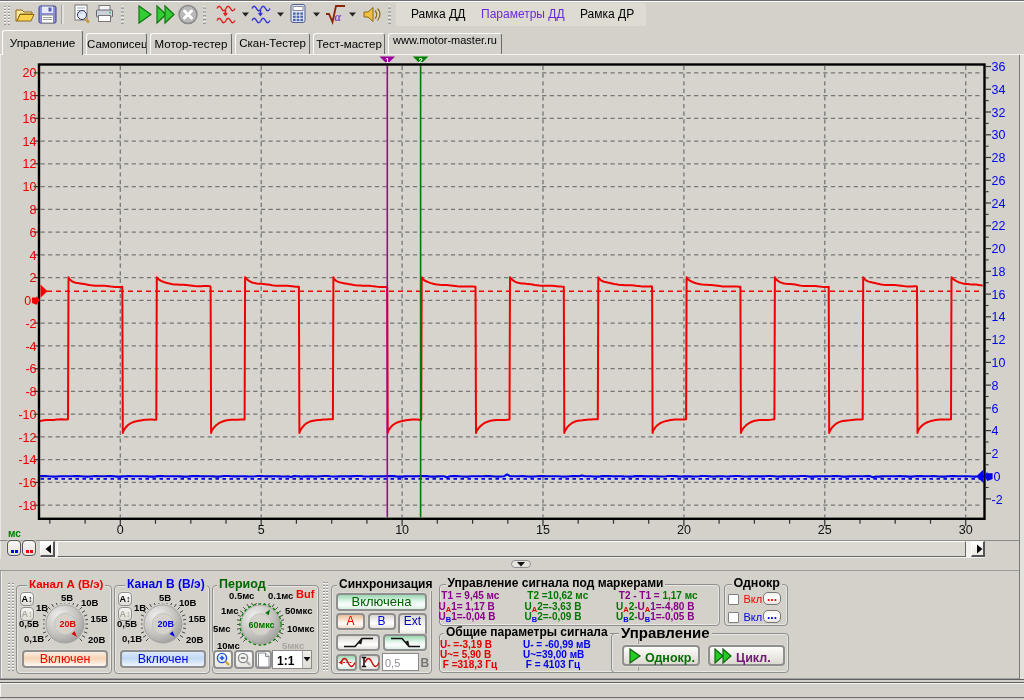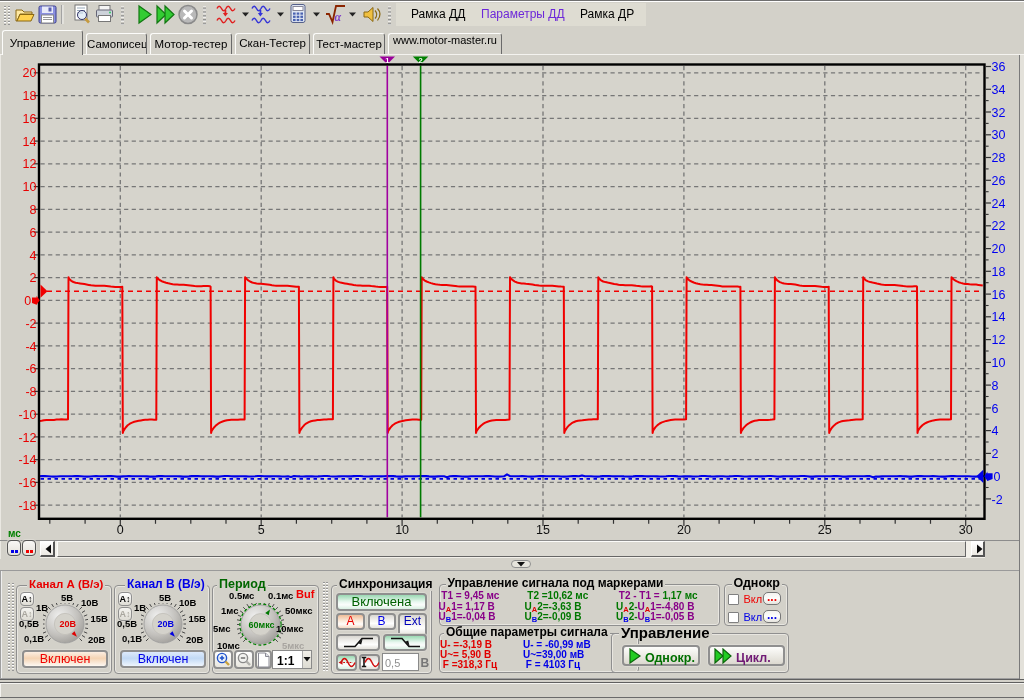--- a/index.html
+++ b/index.html
@@ -481,21 +481,21 @@
 <circle cx="23.5" cy="21.5" r="10.920000000000002" fill="#d4d2cb" stroke="#c2bfb9" stroke-width="0.8"></circle>
 <path d="M33.0,6.4 L28.2,10.1 L31.7,12.2 Z" fill="#007800"></path>
   </svg>
 <div class="pv" style="left:248.5px;top:620px;color:#007800;font-size:9px">60мкс</div>
 <div class="kl" style="left:229px;top:589.5px">0.5мс</div>
 <div class="kl" style="left:268px;top:589.5px">0.1мс</div>
 <div class="kl" style="left:296px;top:588px;color:#f00000;font-size:11px">Buf</div>
 <div class="kl" style="left:221px;top:604.5px">1мс</div>
 <div class="kl" style="left:285px;top:604.5px">50мкс</div>
 <div class="kl" style="left:213px;top:622.5px">5мс</div>
-<div class="kl" style="left:276px;top:622.5px">10мкс</div>
+<div class="kl" style="left:287px;top:622.5px">10мкс</div>
 <div class="kl" style="left:217px;top:639.5px">10мс</div>
 <div class="kl" style="left:282px;top:639.5px;color:#a8a5a0">5мкс</div>
 <div class="btn" style="left:213px;top:649.5px;width:20px;height:19px;background:linear-gradient(#fff,#e8e6df)"></div>
 <svg class="abs" style="left:216px;top:652px" width="15" height="15">
     <circle cx="6" cy="6" r="4.6" fill="#eef3fa" stroke="#2255cc" stroke-width="1.4"></circle>
     <line x1="6" y1="3.8" x2="6" y2="8.2" stroke="#2255cc" stroke-width="1.6"></line>
     <line x1="3.8" y1="6" x2="8.2" y2="6" stroke="#2255cc" stroke-width="1.6"></line>
     <line x1="9.5" y1="9.5" x2="13" y2="13" stroke="#caa23f" stroke-width="2.4"></line>
   </svg>
 <div class="btn" style="left:234px;top:649.5px;width:20px;height:19px;background:linear-gradient(#fff,#e8e6df)"></div>

